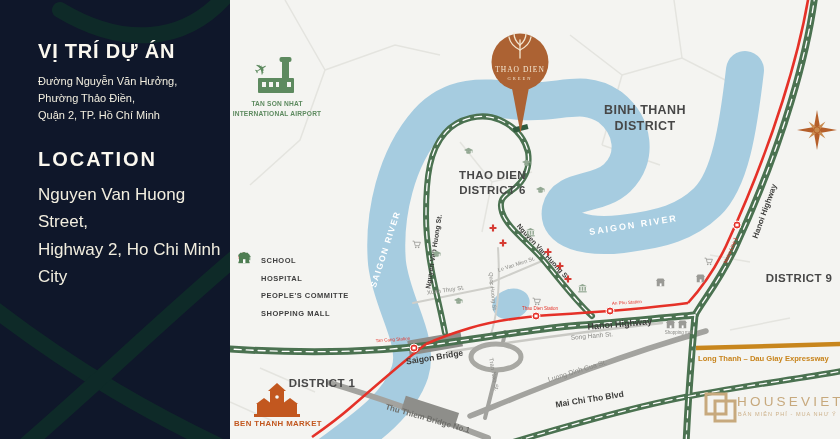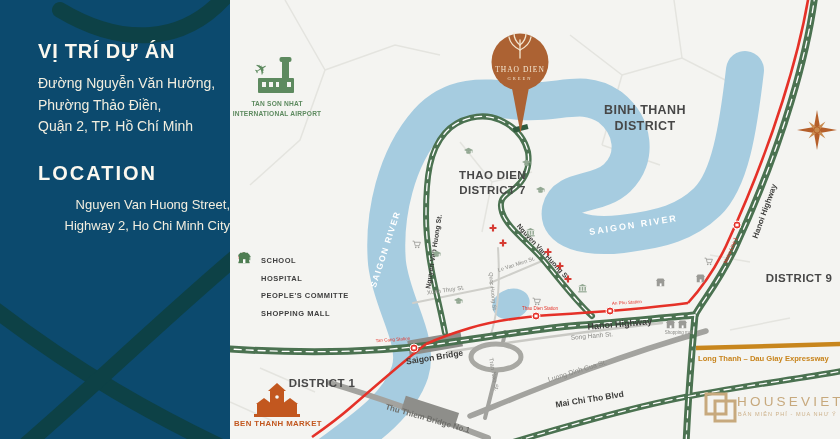--- a/index.html
+++ b/index.html
@@ -1,25 +1,25 @@
 <!DOCTYPE html>
 <html><head>
 <meta charset="utf-8">
 <style>
   html,body{margin:0;padding:0;background:#ddd;}
   .stage{position:relative;width:840px;height:439px;overflow:hidden;background:#f4f4f1;
          font-family:"Liberation Sans", sans-serif;}
   
-  .sidebar{position:absolute;left:0;top:0;width:230px;height:439px;background:#0c4a6e;color:#F5F1E4;}
+  .sidebar{position:absolute;left:0;top:0;width:230px;height:439px;background:#0f172a;color:#F5F1E4;}
   .sidebar .wm{position:absolute;inset:0;}
   .sb-inner{position:relative;padding:40px 0 0 38px;}
   .sb-title{font-size:20px;font-weight:700;letter-spacing:.8px;color:#FBF8EF;margin:0 0 10px 0;}
-  .sb-addr{font-size:14px;font-weight:500;line-height:1.55;color:#F2EEDF;}
+  .sb-addr{font-size:11px;font-weight:500;line-height:1.55;color:#F2EEDF;}
   .sb-title.en{margin-top:24px;letter-spacing:2px;}
-  .sb-addr.en{font-size:13px;line-height:1.6;text-align:right;}
+  .sb-addr.en{font-size:17px;line-height:1.6;}
   
   .map{position:absolute;left:230px;top:0;width:610px;height:439px;background:#f4f4f1;}
   .map svg{position:absolute;left:0;top:0;}
   .olabel{position:absolute;text-align:center;}
   .district{color:#474747;font-weight:700;letter-spacing:.4px;line-height:1.3;font-size:12px;}
   .airport-label{left:-4px;top:99px;width:102px;color:#5d8a5f;font-weight:700;font-size:6.6px;letter-spacing:.2px;line-height:1.5;}
   .benthanh-label{left:0px;top:419px;width:96px;color:#C2571F;font-weight:700;font-size:7.8px;letter-spacing:.4px;}
   .xway-label{left:468px;top:354px;width:145px;color:#C8841C;font-weight:700;font-size:7.6px;text-align:left;}
   
   .legend{position:absolute;left:8px;top:252px;}
@@ -282,21 +282,21 @@
       <div>TAN SON NHAT</div>
       <div>INTERNATIONAL AIRPORT</div>
     </div>
 
     <div class="olabel district" style="left:355px;top:102px;width:120px;font-size:12.5px;">
       <div>BINH THANH</div>
       <div>DISTRICT</div>
     </div>
     <div class="olabel district" style="left:210px;top:168px;width:105px;font-size:11.5px;">
       <div>THAO DIEN</div>
-      <div>DISTRICT 7</div>
+      <div>DISTRICT 6</div>
     </div>
     <div class="olabel district" style="left:528px;top:271px;width:82px;font-size:11.5px;">DISTRICT 9</div>
     <div class="olabel district" style="left:52px;top:376px;width:80px;font-size:11.5px;">DISTRICT 1</div>
 
     <div class="olabel benthanh-label">BEN THANH MARKET</div>
     <div class="olabel xway-label">Long Thanh – Dau Giay Expressway</div>
 
     <div class="legend">
       <div class="lg-row">
         <span class="lg-ic" style="color:#4E7D52;">

